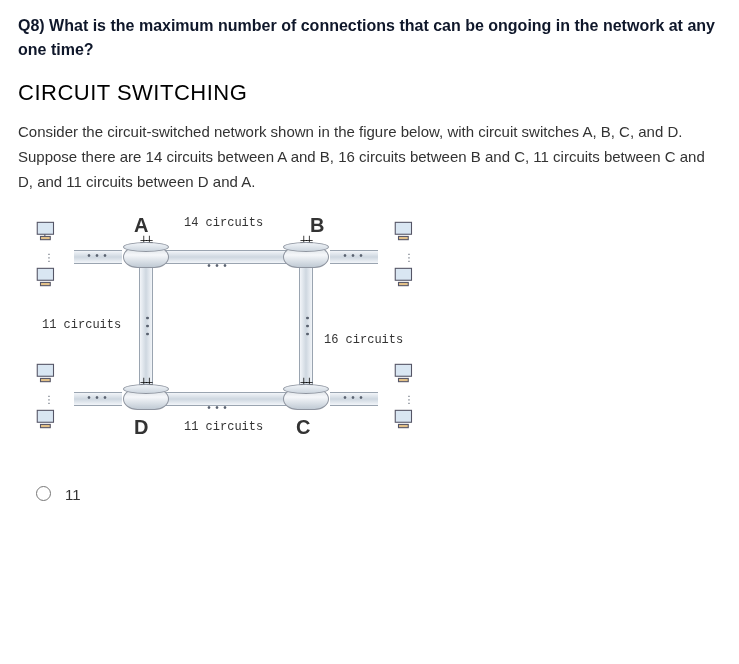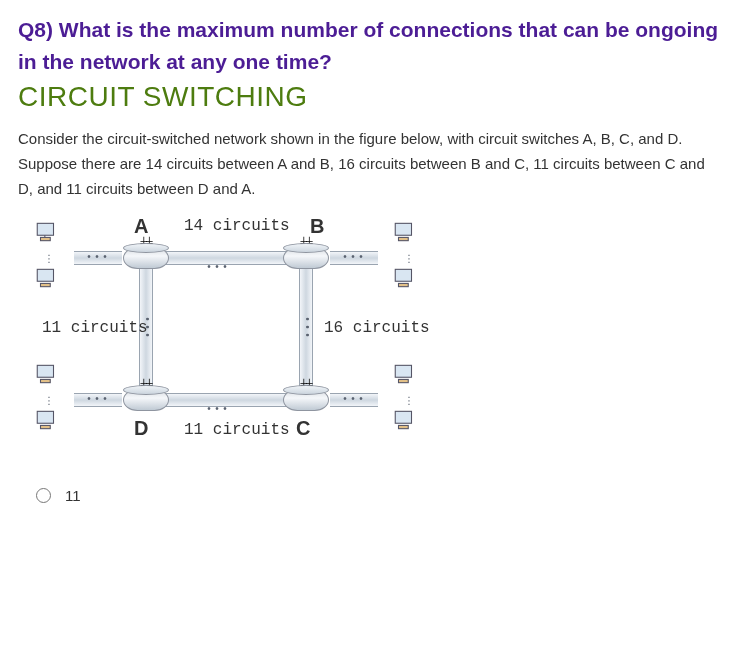--- a/index.html
+++ b/index.html
@@ -4,57 +4,57 @@
   <style>
     * { box-sizing: border-box; margin: 0; padding: 0; }
     body {
       font-family: -apple-system, BlinkMacSystemFont, "Segoe UI", Arial, sans-serif;
       color: #333;
       padding: 14px 18px;
       width: 739px;
       background: #fff;
     }
     .question-title {
-      font-size: 21px;
+      font-size: 16px;
       font-weight: 700;
       line-height: 1.5;
-      margin-bottom: 4px;
-      color: #4c1d95;
+      margin-bottom: 18px;
+      color: #0f172a;
     }
     .section-heading {
-      font-size: 28px;
+      font-size: 22px;
       font-weight: 400;
       margin-bottom: 14px;
       letter-spacing: 0.5px;
-      color: #4d7c0f;
+      color: #000000;
     }
     .description {
       font-size: 15px;
       line-height: 1.65;
-      margin-bottom: 16px;
+      margin-bottom: 22px;
       color: #333;
     }
     .figure-wrap { padding-left: 8px; margin-bottom: 28px; }
     .figure {
       width: 440px;
       height: 230px;
       position: relative;
       font-family: "Courier New", monospace;
       font-size: 12px;
     }
     .node-label {
       position: absolute;
       font-family: Arial, sans-serif;
       font-size: 20px;
       font-weight: 700;
     }
     .edge-label {
       position: absolute;
       font-family: "Courier New", monospace;
-      font-size: 16px;
+      font-size: 12px;
       white-space: nowrap;
     }
     .switch {
       position: absolute;
       width: 46px;
       height: 22px;
     }
     .switch::before {
       content: "";
       position: absolute;
@@ -103,21 +103,20 @@
       width: 26px; height: 26px;
     }
     .host svg { width: 100%; height: 100%; }
     .host-dots {
       position: absolute;
       font-size: 10px; color: #5a6270; letter-spacing: 1px;
     }
     .options { padding-left: 18px; }
     .option {
       display: flex;
-      align-items: center;
       padding: 12px 0;
       gap: 14px;
     }
     .radio {
       width: 15px; height: 15px;
       border: 1.5px solid #777;
       border-radius: 50%;
       flex-shrink: 0;
     }
     .option-text { font-size: 15px; }
@@ -219,21 +218,21 @@
           <rect x="6" y="17" width="9" height="3" fill="#e2c088" stroke="#556"></rect>
         </svg>
     </div>
 
     <span class="node-label" style="left:108px; top:-2px;">A</span>
     <span class="node-label" style="left:284px; top:-2px;">B</span>
     <span class="node-label" style="left:270px; top:200px;">C</span>
     <span class="node-label" style="left:108px; top:200px;">D</span>
 
     <span class="edge-label" style="left:158px; top:0px;">14 circuits</span>
-    <span class="edge-label" style="left:298px; top:102px;">16 circuits</span>
+    <span class="edge-label" style="left:298px; top:117px;">16 circuits</span>
     <span class="edge-label" style="left:158px; top:204px;">11 circuits</span>
     <span class="edge-label" style="left:16px; top:102px;">11 circuits</span>
   </div>
 </div>
 
 <div class="options">
   <div class="option">
     <span class="radio"></span>
     <span class="option-text">11</span>
   </div>

